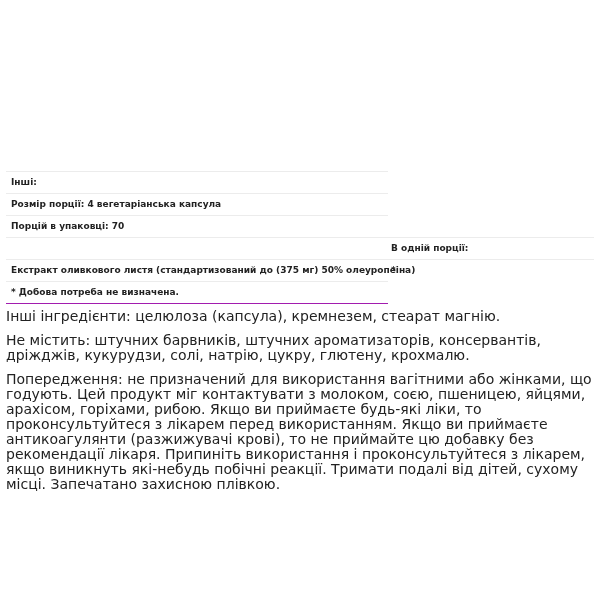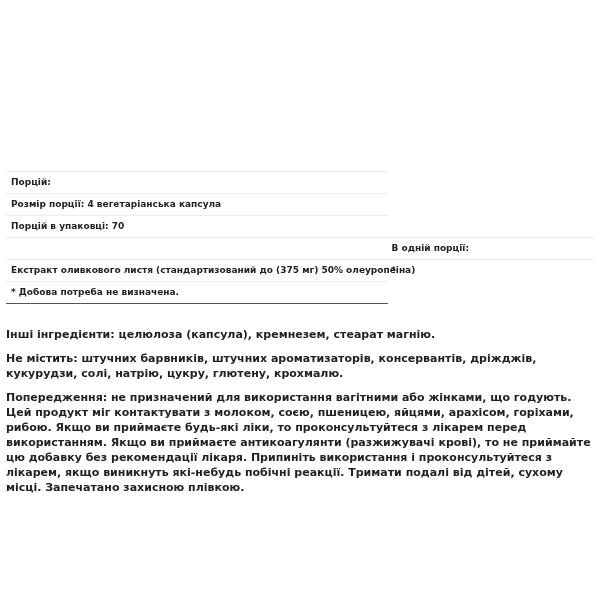--- a/index.html
+++ b/index.html
@@ -5,31 +5,31 @@
   html, body { margin: 0; padding: 0; background: #ffffff; }
   body { width: 600px; height: 600px; position: relative; overflow: hidden;
          font-family: "DejaVu Sans", sans-serif; color: #222222; }
   .doc { position: absolute; left: 6px; top: 171px; width: 588px; font-size: 9px; }
   .row { border-top: 1px solid #ececec; height: 21px; line-height: 21px; padding-left: 5px;
          font-weight: bold; white-space: nowrap; }
   .short { width: 377px; }
   .table-row { display: flex; border-top: 1px solid #ececec; height: 21px; line-height: 21px;
                font-weight: bold; white-space: nowrap; }
   .c1 { width: 380px; padding-left: 5px; }
-  .c2 { width: 78px; text-align: right; }
+  .c2 { width: 78px; }
   .c3 { flex: 1; }
   .last { border-bottom: 1px solid #a21caf; }
-  .para { position: absolute; left: 6px; width: 588px; font-size: 11px; font-weight: bold;
-          line-height: 15px; color: #222222; margin-top: 18px; }
+  .para { position: absolute; left: 6px; width: 588px; font-size: 14px; font-weight: normal;
+          line-height: 15px; color: #222222; }
 </style>
 </head>
 <body>
 
 <div class="doc">
-  <div class="row short">Порцій:</div>
+  <div class="row short">Інші:</div>
   <div class="row short">Розмір порції: 4 вегетаріанська капсула</div>
   <div class="row short">Порцій в упаковці: 70</div>
   <div class="table-row">
     <span class="c1"></span>
     <span class="c2">В одній порції:</span>
   </div>
   <div class="table-row">
     <span class="c1">Екстракт оливкового листя (стандартизований до (375 мг) 50% олеуропеіна)</span>
     <span class="c3">*</span>
   </div>

